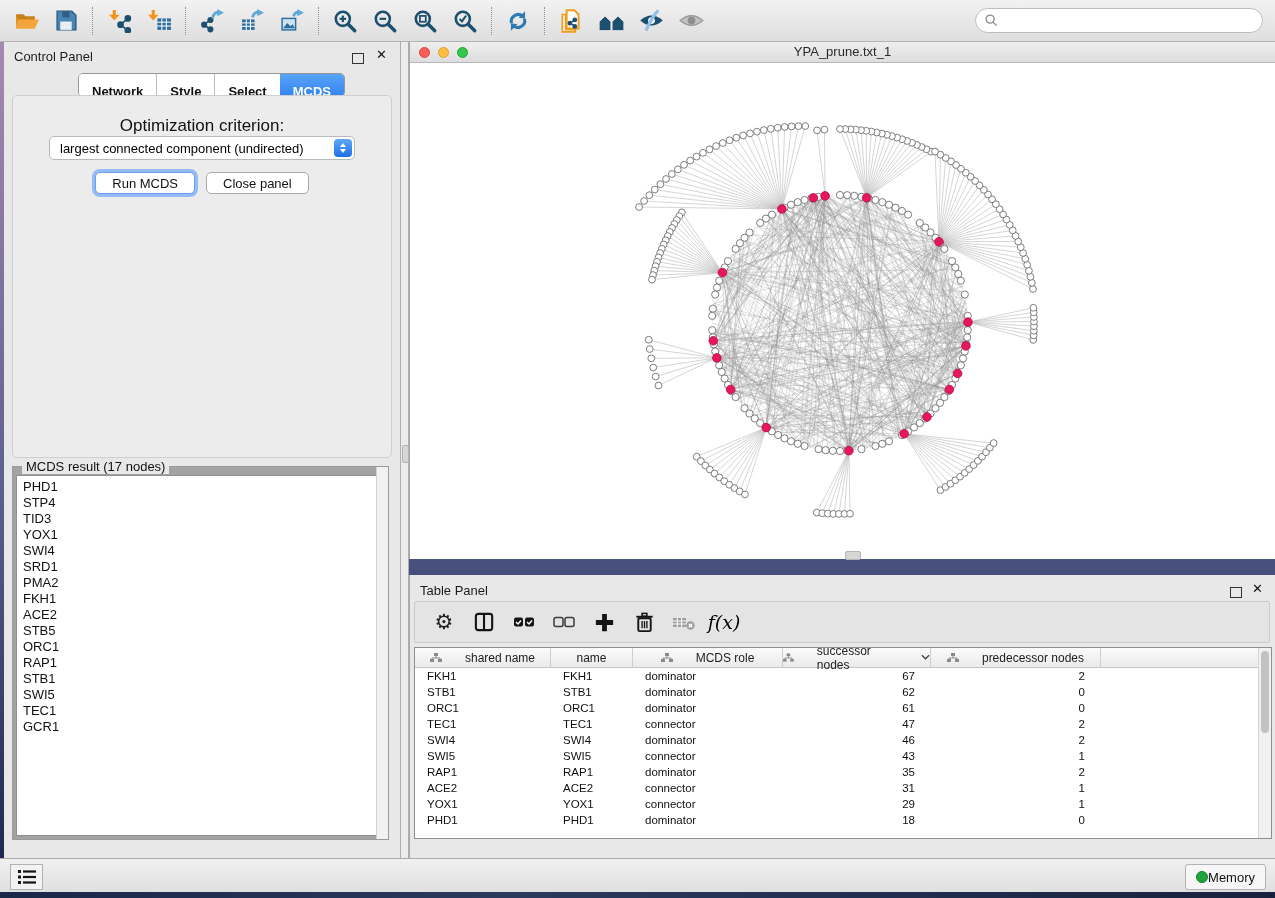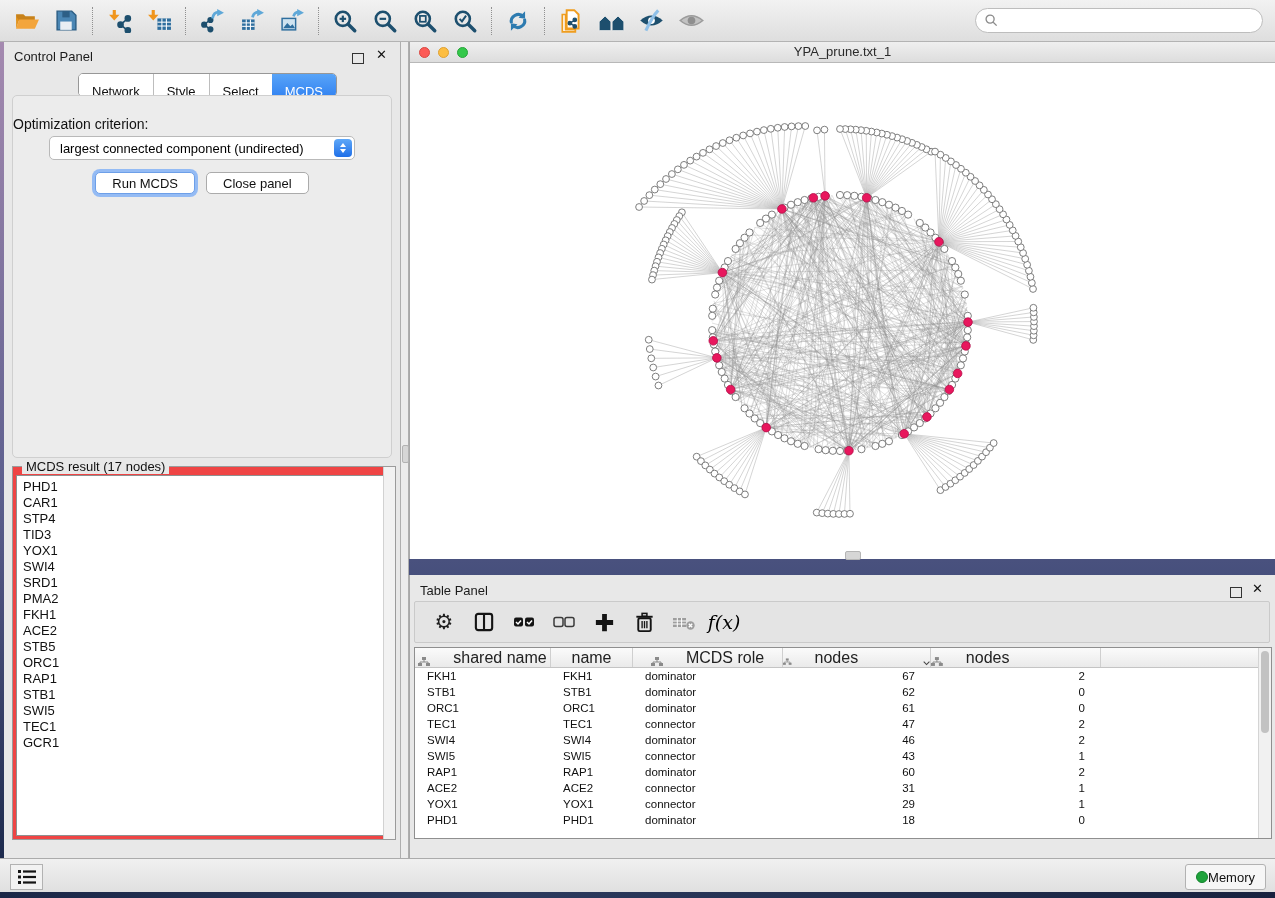--- a/index.html
+++ b/index.html
@@ -20,37 +20,37 @@
   
   #left-sliver{left:0;top:42px;width:4px;height:816px;background:linear-gradient(180deg,#a58ab0,#5d5f8e 55%,#1d2a4d);}
   #bottom-sliver{left:0;top:892px;width:1275px;height:6px;background:linear-gradient(90deg,#1b2747,#2c3a5e 40%,#18223f);}
 
   
   #control-panel{left:4px;top:42px;width:396px;height:816px;background:#e8e8e8;box-sizing:border-box;}
   .panel-title{font-size:13px;color:#1c1c1c;}
   .float-ico{width:10px;height:9px;border:1.5px solid #333;display:inline-block;}
   .close-ico{font-size:13px;font-weight:bold;color:#111;line-height:10px;}
   #cp-tabs{left:74px;top:31px;height:22px;display:flex;border:1px solid #979797;border-radius:5px;overflow:hidden;background:#fff;}
-  .seg{padding:17px 13px;font-size:13px;display:flex;align-items:center;background:#fff;color:#111;border-left:1px solid #bdbdbd;}
+  .seg{padding:17px 13px;font-size:13px;display:flex;align-items:center;background:#fff;color:#111;border-left:1px solid #bdbdbd;font-weight:bold;}
   .seg:first-child{border-left:none;}
   .seg.active{background:linear-gradient(#58a4f8,#2173ee);color:#fff;border-left:none;}
   #cp-box{left:8px;top:53px;width:378px;height:361px;background:#ececec;border:1px solid #cfcfcf;border-radius:5px;}
-  #opt-label{left:0;top:20px;width:378px;font-size:14px;color:#111;}
+  #opt-label{left:0;top:20px;width:378px;text-align:center;font-size:17px;color:#111;}
   #criterion{left:36px;top:40px;width:306px;height:24px;background:#fff;border:1px solid #b9b9b9;border-radius:5px;
              display:flex;align-items:center;box-sizing:border-box;padding-left:10px;font-size:13px;}
   #criterion .stepper{position:absolute;right:2px;top:2px;width:18px;height:18px;border-radius:4px;
              background:linear-gradient(#5fa8f8,#1f6fe8);display:flex;flex-direction:column;align-items:center;justify-content:center;}
   .chev{width:0;height:0;border-left:3.5px solid transparent;border-right:3.5px solid transparent;}
   .chev.up{border-bottom:4px solid #fff;margin-bottom:2px;}
   .chev.dn{border-top:4px solid #fff;}
   #cp-buttons{left:0;top:76px;width:378px;display:flex;justify-content:center;gap:11px;}
   .btn{height:22px;background:#fff;border:1px solid #ababab;border-radius:5px;font-size:13px;color:#111;
        display:flex;align-items:center;justify-content:center;padding:0 16px;font-family:inherit;}
   .btn.focus{box-shadow:0 0 0 3px rgba(90,155,250,.6);border-color:#6d9fe8;}
-  #mcds-result{left:8px;top:424px;width:375px;height:372px;border:1px solid #9b9b9b;background:#ef4444;padding-left:7px;}
+  #mcds-result{left:8px;top:424px;width:375px;height:372px;border:1px solid #9b9b9b;background:#a3a3a3;}
   #mcds-legend{position:absolute;left:9px;top:-8px;background:#e8e8e8;padding:0 4px;font-size:13px;color:#111;}
   #mcds-list{position:absolute;left:3px;right:3px;top:8px;bottom:3px;background:#fff;border:1px solid #8f8f8f;
              overflow:hidden;padding:3px 0 0 6px;box-sizing:border-box;}
   .mcds-item{font-size:13px;line-height:16px;color:#111;}
   #mcds-scroll{position:absolute;right:0;top:0;bottom:0;width:11px;background:#f2f2f2;border-left:1px solid #d2d2d2;}
 
   
   #vsplit{left:400px;top:42px;width:9px;height:816px;background:#ececec;border-left:1px solid #aeaeae;border-right:1px solid #aeaeae;box-sizing:border-box;}
   #vsplit-handle{left:1px;top:403px;width:5px;height:16px;background:#d6d6d6;border:1px solid #b2b2b2;border-radius:2px;}
   #hsplit-handle{left:845px;top:551px;width:14px;height:7px;background:#d6d6d6;border:1px solid #b5b5b5;border-radius:2px;z-index:5;}
@@ -64,21 +64,21 @@
 
   
   #table-panel{left:409px;top:559px;width:866px;height:299px;background:#e8e8e8;border-left:1px solid #a8a8a8;box-sizing:border-box;margin-top:16px;}
   #tp-toolbar{left:4px;top:26px;width:856px;height:42px;background:#e4e4e4;border:1px solid #cacaca;border-radius:2px;
               display:flex;align-items:center;gap:14px;box-sizing:border-box;padding-left:16px;}
   .tpico{width:26px;height:26px;display:flex;align-items:center;justify-content:center;}
   #fx-label{font-style:italic;font-family:"DejaVu Serif",serif;font-size:19px;color:#000000;}
   #gear-glyph{font-size:21px;color:#1f1f1f;line-height:22px;}
   #node-table{left:4px;top:72px;width:856px;height:190px;background:#fff;border:1px solid #8f8f8f;overflow:hidden;}
   #thead{display:flex;height:19px;background:linear-gradient(#fbfbfb,#eaeaea);border-bottom:1px solid #c4c4c4;}
-  .th{display:flex;align-items:flex-end;justify-content:center;gap:23px;font-size:16px;color:#222;
+  .th{display:flex;align-items:center;justify-content:center;gap:23px;font-size:12px;color:#222;
       border-right:1px solid #cfcfcf;box-sizing:border-box;}
   .c0{width:136px;} .c1{width:82px;} .c2{width:150px;} .c3{width:148px;} .c4{width:170px;}
   .trow{display:flex;height:16px;align-items:center;}
   .td{font-size:11.5px;color:#111;box-sizing:border-box;}
   .td.txt{padding-left:12px;} .td.num{text-align:right;padding-right:16px;}
   #tbody-scroll{position:absolute;right:0;top:0;bottom:0;width:12px;background:#f1f1f1;border-left:1px solid #d4d4d4;}
   #tbody-thumb{position:absolute;left:1.5px;top:3px;width:8px;height:82px;background:#c2c2c2;border-radius:5px;}
   #tp-tabs{left:0;top:269px;width:866px;display:flex;justify-content:center;}
   #tp-tabs .wrap{display:flex;border:1px solid #9a9a9a;border-radius:5px;overflow:hidden;height:21px;background:#fff;}
 
@@ -277,21 +277,20 @@
       <div id="cp-buttons" class="abs">
         <button class="btn focus">Run MCDS</button>
         <button class="btn">Close panel</button>
       </div>
     </div>
 
     <div id="mcds-result" class="abs">
       <div id="mcds-legend">MCDS result (17 nodes)</div>
       <div id="mcds-list">
           <div class="mcds-item">PHD1</div>
-          <div class="mcds-item">CAR1</div>
           <div class="mcds-item">STP4</div>
           <div class="mcds-item">TID3</div>
           <div class="mcds-item">YOX1</div>
           <div class="mcds-item">SWI4</div>
           <div class="mcds-item">SRD1</div>
           <div class="mcds-item">PMA2</div>
           <div class="mcds-item">FKH1</div>
           <div class="mcds-item">ACE2</div>
           <div class="mcds-item">STB5</div>
           <div class="mcds-item">ORC1</div>
@@ -1313,21 +1312,21 @@
             <div class="td txt c0">SWI5</div>
             <div class="td txt c1">SWI5</div>
             <div class="td txt c2">connector</div>
             <div class="td num c3">43</div>
             <div class="td num c4">1</div>
           </div>
           <div class="trow">
             <div class="td txt c0">RAP1</div>
             <div class="td txt c1">RAP1</div>
             <div class="td txt c2">dominator</div>
-            <div class="td num c3">60</div>
+            <div class="td num c3">35</div>
             <div class="td num c4">2</div>
           </div>
           <div class="trow">
             <div class="td txt c0">ACE2</div>
             <div class="td txt c1">ACE2</div>
             <div class="td txt c2">connector</div>
             <div class="td num c3">31</div>
             <div class="td num c4">1</div>
           </div>
           <div class="trow">

